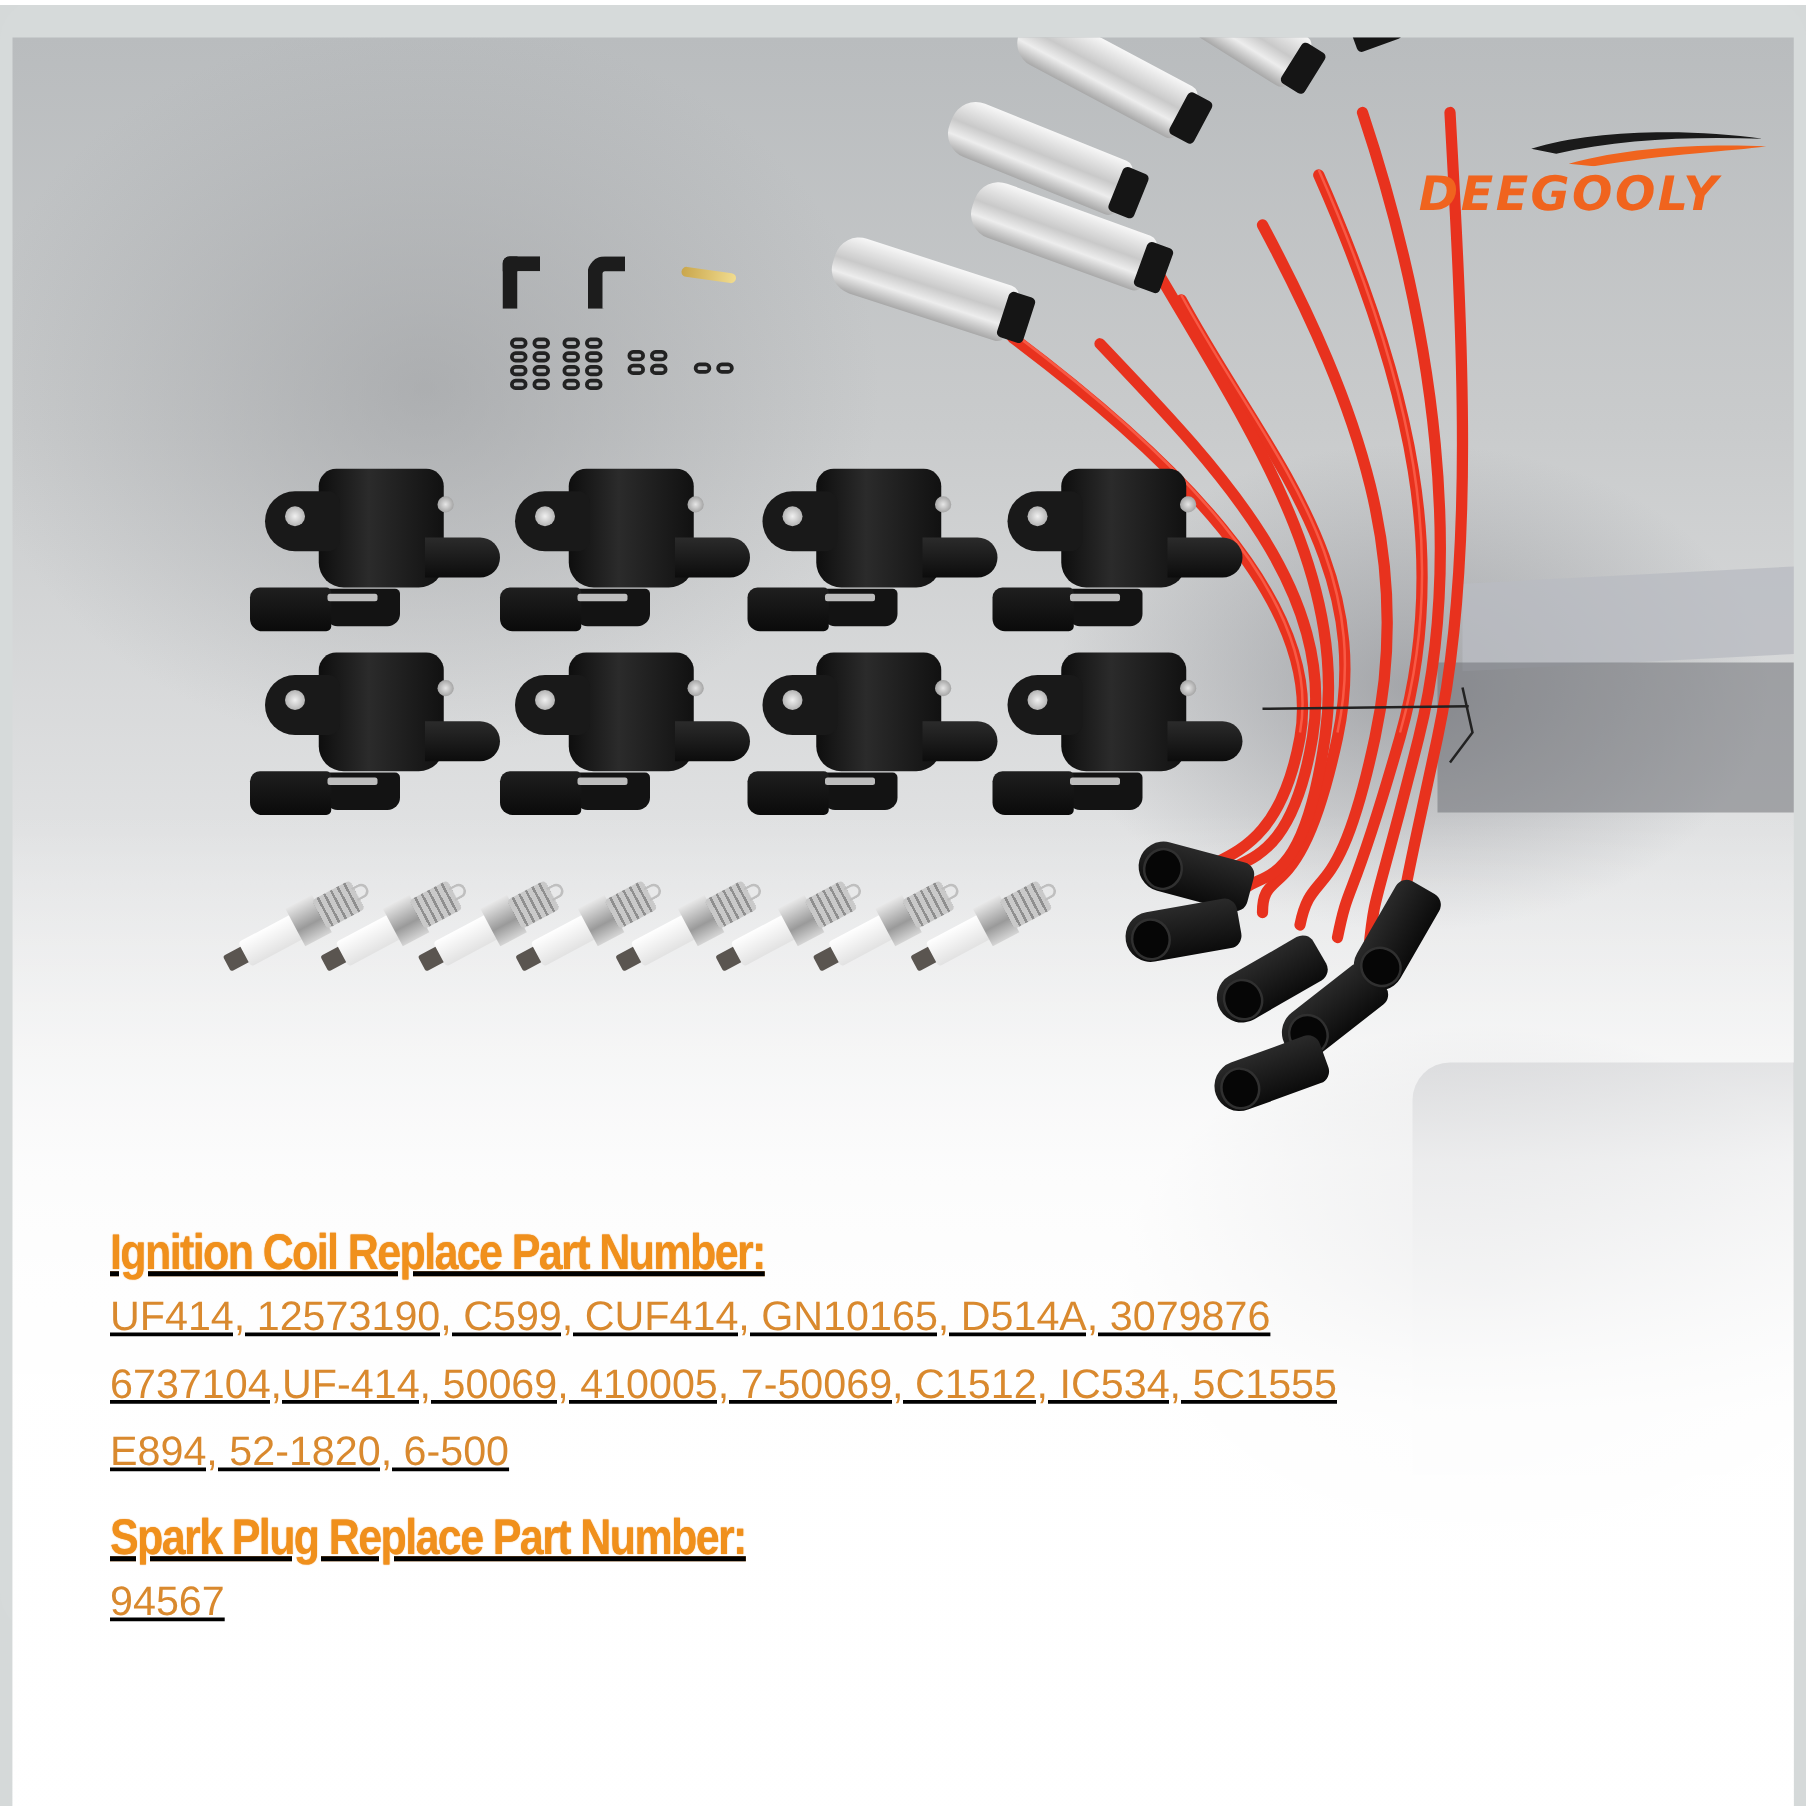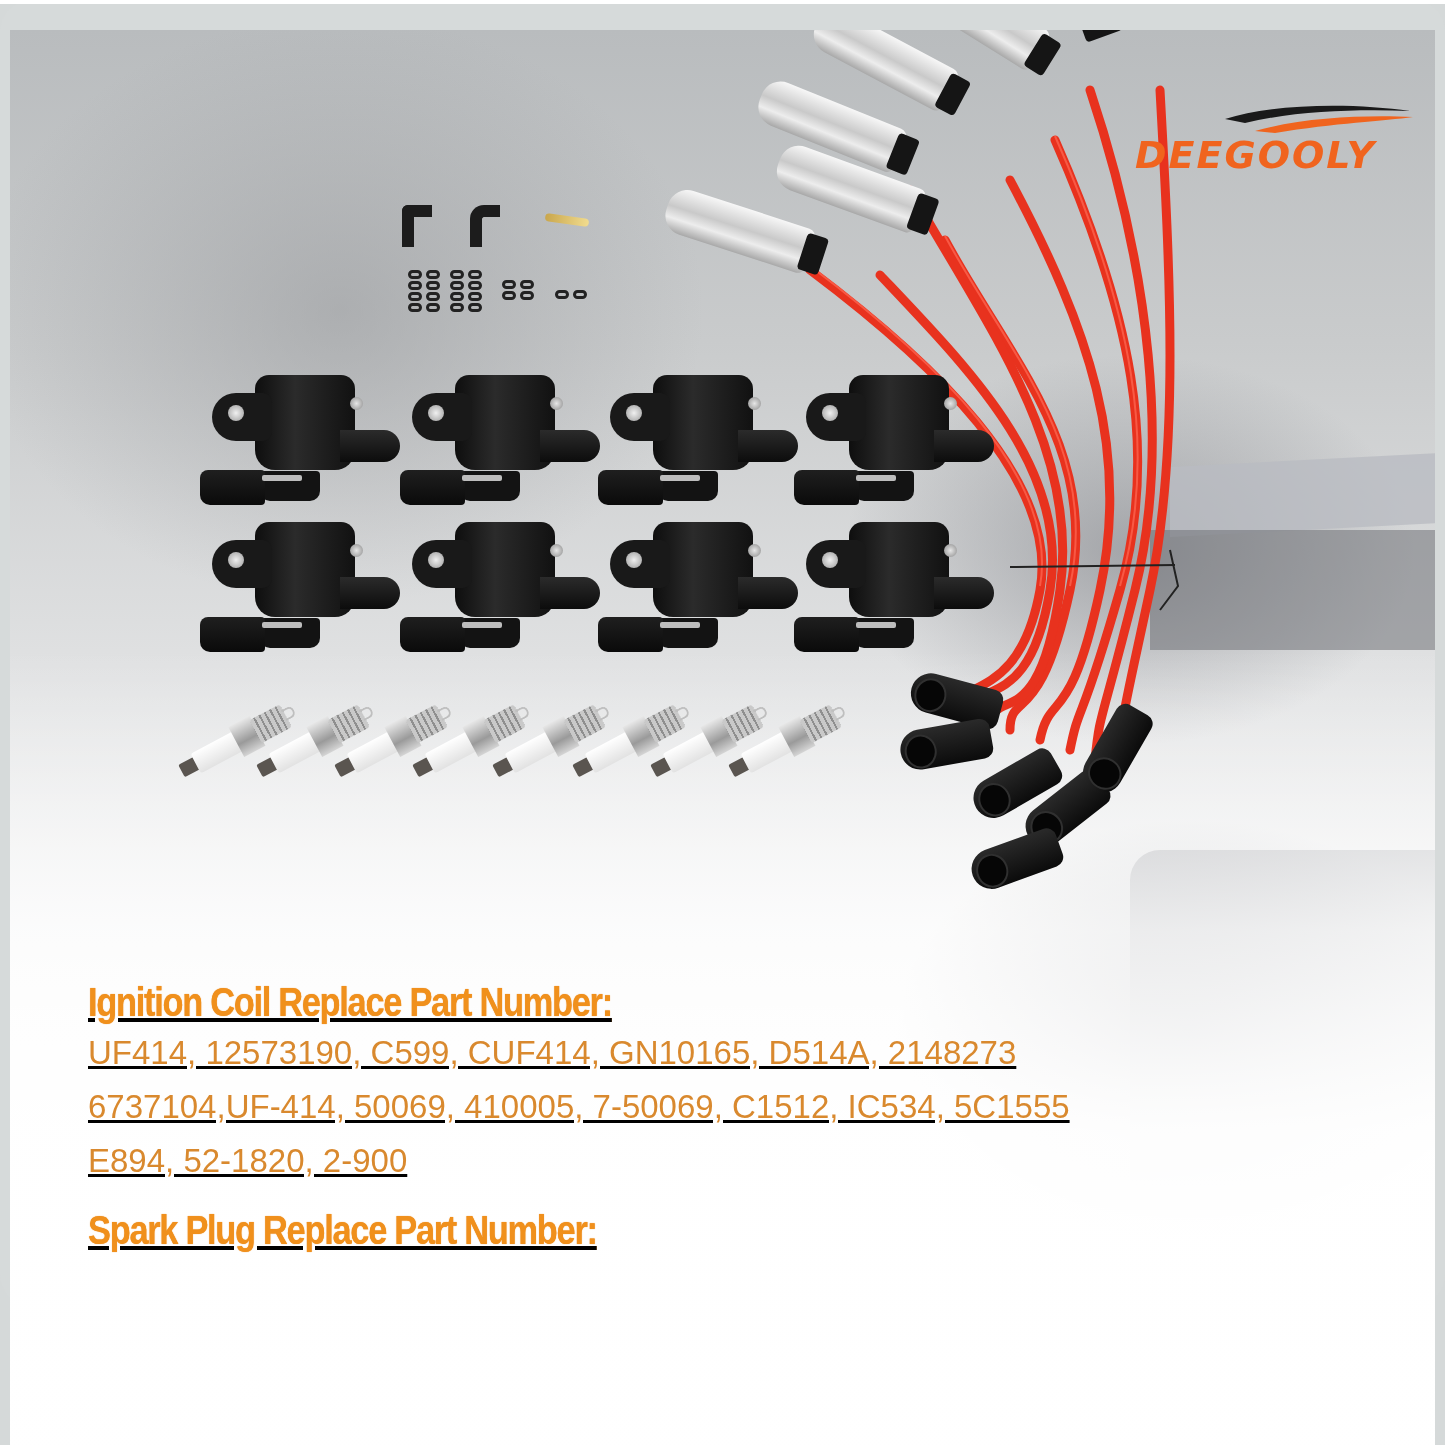--- a/index.html
+++ b/index.html
@@ -291,19 +291,22 @@
         <div class="ins"></div>
         <div class="hex"></div>
         <div class="shell"></div>
         <div class="hook"></div>
       </div>
   </div>
 
   <div class="text-block">
     <div class="heading">Ignition Coil Replace Part Number:</div>
     <div class="parts">
-      <span class="parts-line">UF414, 12573190, C599, CUF414, GN10165, D514A, 2148273</span>
+      <span class="parts-line">UF414, 12573190, C599, CUF414, GN10165, D514A, 3079876</span>
       <span class="parts-line">6737104,UF-414, 50069, 410005, 7-50069, C1512, IC534, 5C1555</span>
-      <span class="parts-line">E894, 52-1820, 2-900</span>
+      <span class="parts-line">E894, 52-1820, 6-500</span>
     </div>
     <div class="heading spark-heading">Spark Plug Replace Part Number:</div>
+    <div class="parts">
+      <span class="parts-line">94567</span>
+    </div>
   </div>
 </div>
 
 </body></html>

